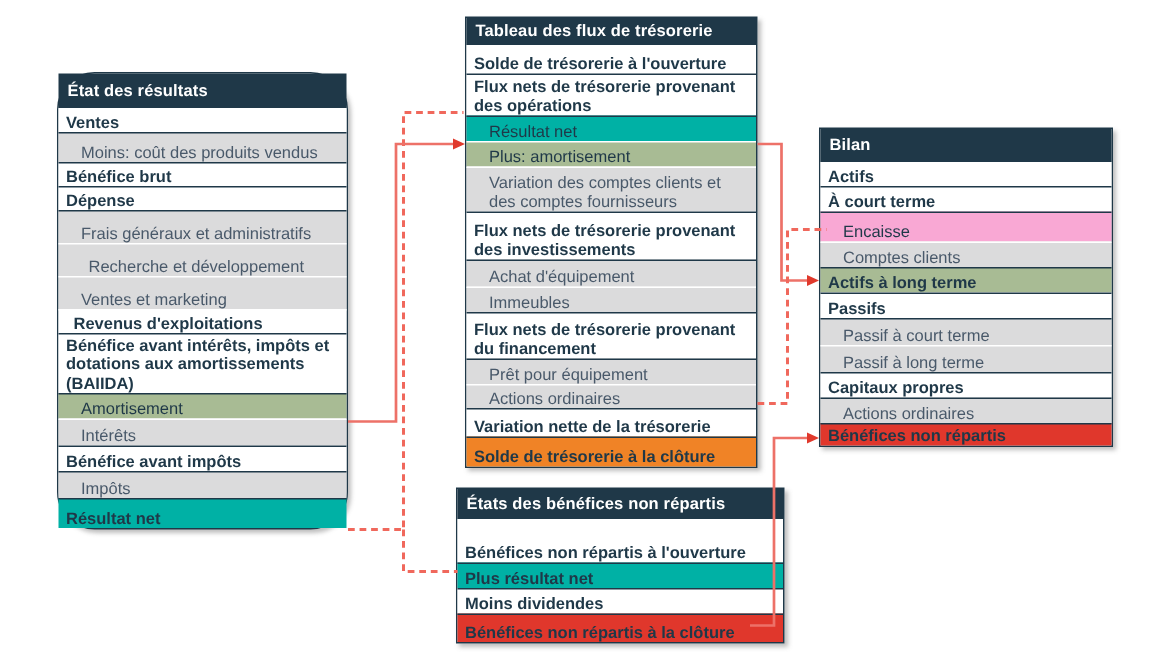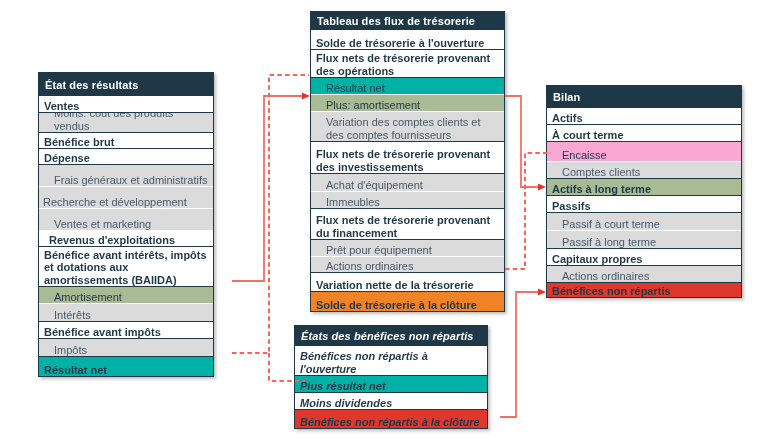--- a/index.html
+++ b/index.html
@@ -34,40 +34,40 @@
 
     <path class="conn conn-solid" d="M 505 96 L 521 96 L 521 187 L 538 187" stroke="#ED7168"></path>
     <path class="conn-arrow" d="M 546 187 L 538 183.4 L 538 190.6 Z" fill="#E0392C"></path>
 
     <path class="conn conn-dashed" d="M 505 269 L 525 269 L 525 153 L 551 153" stroke="#F0685C"></path>
 
     <path class="conn conn-solid" d="M 500 417 L 516 417 L 516 292 L 538 292" stroke="#ED7168"></path>
     <path class="conn-arrow" d="M 546 292 L 538 288.4 L 538 295.6 Z" fill="#E0392C"></path>
   </svg>
 
-  <div class="fin-box" style="left:38px;top:72px;width:176px;">
+  <div class="fin-box" style="left:38px;top:48px;width:194px;border-radius:25px;">
     <div class="box-header" style="height: 23px; background: rgb(31, 56, 72);">État des résultats</div>
     <div>
         <div class="row" style="height: 16px; background: rgb(255, 255, 255); border-top: none;">
           <span class="row-label" style="padding-left: 5px; font-weight: 700; color: rgb(31, 56, 72);">Ventes</span>
         </div>
         <div class="row" style="height: 20px; background: rgb(219, 219, 220); border-top: 1px solid rgb(31, 56, 72);">
           <span class="row-label" style="padding-left: 15px; color: rgb(73, 89, 106);">Moins: coût des produits vendus</span>
         </div>
         <div class="row" style="height: 16px; background: rgb(255, 255, 255); border-top: 1px solid rgb(31, 56, 72);">
           <span class="row-label" style="padding-left: 5px; font-weight: 700; color: rgb(31, 56, 72);">Bénéfice brut</span>
         </div>
         <div class="row" style="height: 16px; background: rgb(255, 255, 255); border-top: 1px solid rgb(31, 56, 72);">
           <span class="row-label" style="padding-left: 5px; font-weight: 700; color: rgb(31, 56, 72);">Dépense</span>
         </div>
         <div class="row" style="height: 22px; background: rgb(219, 219, 220); border-top: 1px solid rgb(31, 56, 72);">
           <span class="row-label" style="padding-left: 15px; color: rgb(73, 89, 106);">Frais généraux et administratifs</span>
         </div>
         <div class="row" style="height: 22px; background: rgb(219, 219, 220); border-top: 1px solid rgb(255, 255, 255);">
-          <span class="row-label" style="padding-left: 4px; color: rgb(73, 89, 106);">Recherche et développement</span>
+          <span class="row-label" style="padding-left: 20px; color: rgb(73, 89, 106);">Recherche et développement</span>
         </div>
         <div class="row" style="height: 22px; background: rgb(219, 219, 220); border-top: 1px solid rgb(255, 255, 255);">
           <span class="row-label" style="padding-left: 15px; color: rgb(73, 89, 106);">Ventes et marketing</span>
         </div>
         <div class="row" style="height: 16px; background: rgb(255, 255, 255); border-top: 1px solid rgb(255, 255, 255);">
           <span class="row-label" style="padding-left: 10px; font-weight: 700; color: rgb(31, 56, 72);">Revenus d'exploitations</span>
         </div>
         <div class="row" style="height: 40px; background: rgb(255, 255, 255); border-top: 1px solid rgb(31, 56, 72);">
           <span class="row-label" style="padding-left: 5px; font-weight: 700; color: rgb(31, 56, 72);">Bénéfice avant intérêts, impôts et dotations aux amortissements (BAIIDA)</span>
         </div>
@@ -127,21 +127,21 @@
         </div>
         <div class="row" style="height: 19px; background: rgb(255, 255, 255); border-top: 1px solid rgb(31, 56, 72);">
           <span class="row-label" style="padding-left: 5px; font-weight: 700; color: rgb(31, 56, 72);">Variation nette de la trésorerie</span>
         </div>
         <div class="row" style="height: 20px; background: rgb(240, 131, 38); border-top: 1px solid rgb(31, 56, 72);">
           <span class="row-label" style="padding-left: 5px; font-weight: 700; color: rgb(31, 56, 72);">Solde de trésorerie à la clôture</span>
         </div>
       </div>
   </div>
 
-  <div class="fin-box" style="left:294px;top:325px;width:194px;font-style:italic;">
+  <div class="fin-box" style="left:304px;top:325px;width:219px;">
     <div class="box-header" style="height: 20px; background: rgb(31, 56, 72);">États des bénéfices non répartis</div>
     <div>
         <div class="row" style="height: 29px; background: rgb(255, 255, 255); border-top: none;">
           <span class="row-label" style="padding-left: 5px; font-weight: 700; color: rgb(31, 56, 72);">Bénéfices non répartis à l'ouverture</span>
         </div>
         <div class="row" style="height: 17px; background: rgb(0, 177, 165); border-top: 1px solid rgb(31, 56, 72);">
           <span class="row-label" style="padding-left: 5px; font-weight: 700; color: rgb(31, 56, 72);">Plus résultat net</span>
         </div>
         <div class="row" style="height: 17px; background: rgb(255, 255, 255); border-top: 1px solid rgb(31, 56, 72);">
           <span class="row-label" style="padding-left: 5px; font-weight: 700; color: rgb(31, 56, 72);">Moins dividendes</span>

